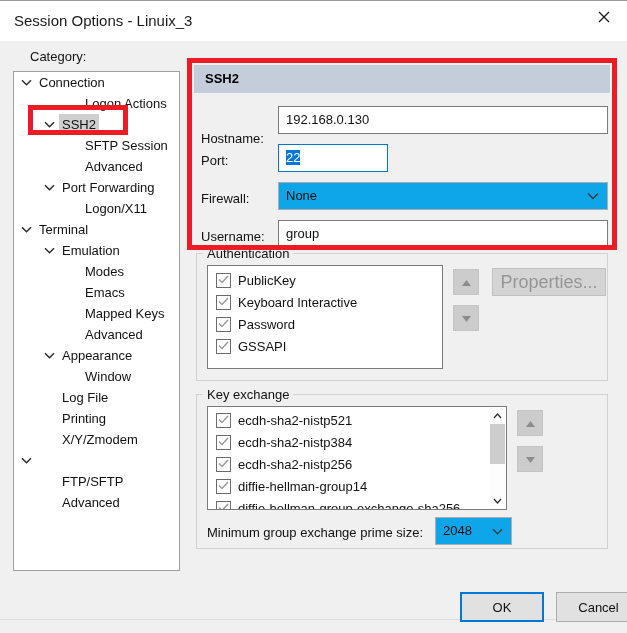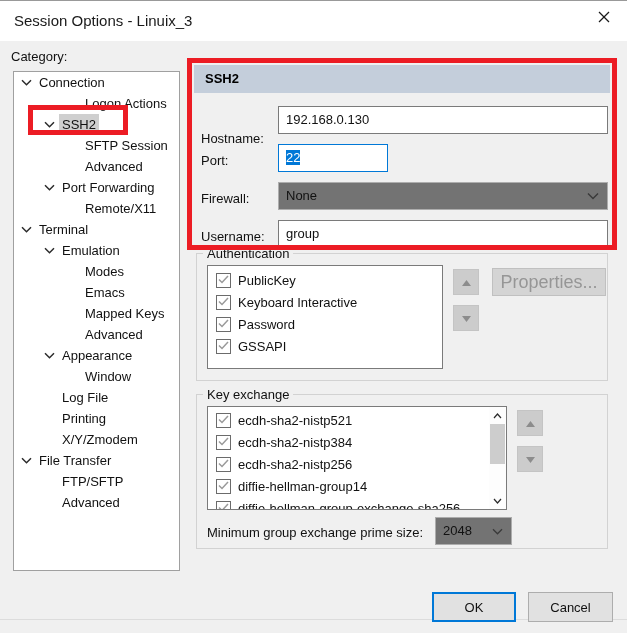--- a/index.html
+++ b/index.html
@@ -51,21 +51,21 @@
     display: flex;
     align-items: center;
     justify-content: center;
     cursor: default;
   }
   #close-btn svg { display:block; }
 
   
   #category-label {
     position: absolute;
-    left: 11px; top: 48px;
+    left: 30px; top: 48px;
     font-size: 13px;
     color: #111;
     text-align: right;
   }
 
   
   #tree-box {
     position: absolute;
     left: 13px; top: 70px;
     width: 167px;
@@ -152,21 +152,21 @@
   }
   .text-field.focused {
     border: 1px solid #0078d7;
   }
   .sel {
     background: #0078d7;
     color: #ffffff;
   }
   .combo {
     position: absolute;
-    background: #737373;
+    background: #0ea5e9;
     border: 1px solid #adadad;
     box-sizing: border-box;
     height: 28px;
     line-height: 26px;
     font-size: 13px;
     color: #111;
     padding-left: 7px;
     white-space: nowrap;
   }
   .combo .arrow {
@@ -265,20 +265,21 @@
     position: absolute;
     height: 30px;
     background: #e1e1e1;
     border: 1px solid #adadad;
     box-sizing: border-box;
     font-size: 13px;
     color: #111;
     display: flex;
     align-items: center;
     justify-content: center;
+    margin-left: 28px;
   }
   .dlg-btn.default {
     border: 2px solid #0078d7;
   }
 
   
   #bottom-sep {
     position: absolute;
     left: 0; top: 618px;
     width: 627px; height: 1px;
@@ -325,21 +326,21 @@
               <polyline points="1,1.3 5.5,5.8 10,1.3" fill="none" stroke="#2b2b2b" stroke-width="1.5"></polyline>
             </svg>
           </span><span class="tree-label">SSH2</span></div>
         <div class="tree-item lvl2"><span class="tree-label">SFTP Session</span></div>
         <div class="tree-item lvl2"><span class="tree-label">Advanced</span></div>
         <div class="tree-item lvl1"><span class="chev">
             <svg width="11" height="7" viewBox="0 0 11 7">
               <polyline points="1,1.3 5.5,5.8 10,1.3" fill="none" stroke="#2b2b2b" stroke-width="1.5"></polyline>
             </svg>
           </span><span class="tree-label">Port Forwarding</span></div>
-        <div class="tree-item lvl2"><span class="tree-label">Remote/X11</span></div>
+        <div class="tree-item lvl2"><span class="tree-label">Logon/X11</span></div>
         <div class="tree-item lvl0"><span class="chev">
             <svg width="11" height="7" viewBox="0 0 11 7">
               <polyline points="1,1.3 5.5,5.8 10,1.3" fill="none" stroke="#2b2b2b" stroke-width="1.5"></polyline>
             </svg>
           </span><span class="tree-label">Terminal</span></div>
         <div class="tree-item lvl1"><span class="chev">
             <svg width="11" height="7" viewBox="0 0 11 7">
               <polyline points="1,1.3 5.5,5.8 10,1.3" fill="none" stroke="#2b2b2b" stroke-width="1.5"></polyline>
             </svg>
           </span><span class="tree-label">Emulation</span></div>
@@ -353,21 +354,21 @@
             </svg>
           </span><span class="tree-label">Appearance</span></div>
         <div class="tree-item lvl2"><span class="tree-label">Window</span></div>
         <div class="tree-item lvl1"><span class="tree-label">Log File</span></div>
         <div class="tree-item lvl1"><span class="tree-label">Printing</span></div>
         <div class="tree-item lvl1"><span class="tree-label">X/Y/Zmodem</span></div>
         <div class="tree-item lvl0"><span class="chev">
             <svg width="11" height="7" viewBox="0 0 11 7">
               <polyline points="1,1.3 5.5,5.8 10,1.3" fill="none" stroke="#2b2b2b" stroke-width="1.5"></polyline>
             </svg>
-          </span><span class="tree-label">File Transfer</span></div>
+          </span></div>
         <div class="tree-item lvl1"><span class="tree-label">FTP/SFTP</span></div>
         <div class="tree-item lvl1"><span class="tree-label">Advanced</span></div>
       </div>
   </div>
 
   <div id="right-panel">
 
     <div id="ssh2-header">
       <span>SSH2</span>
     </div>

